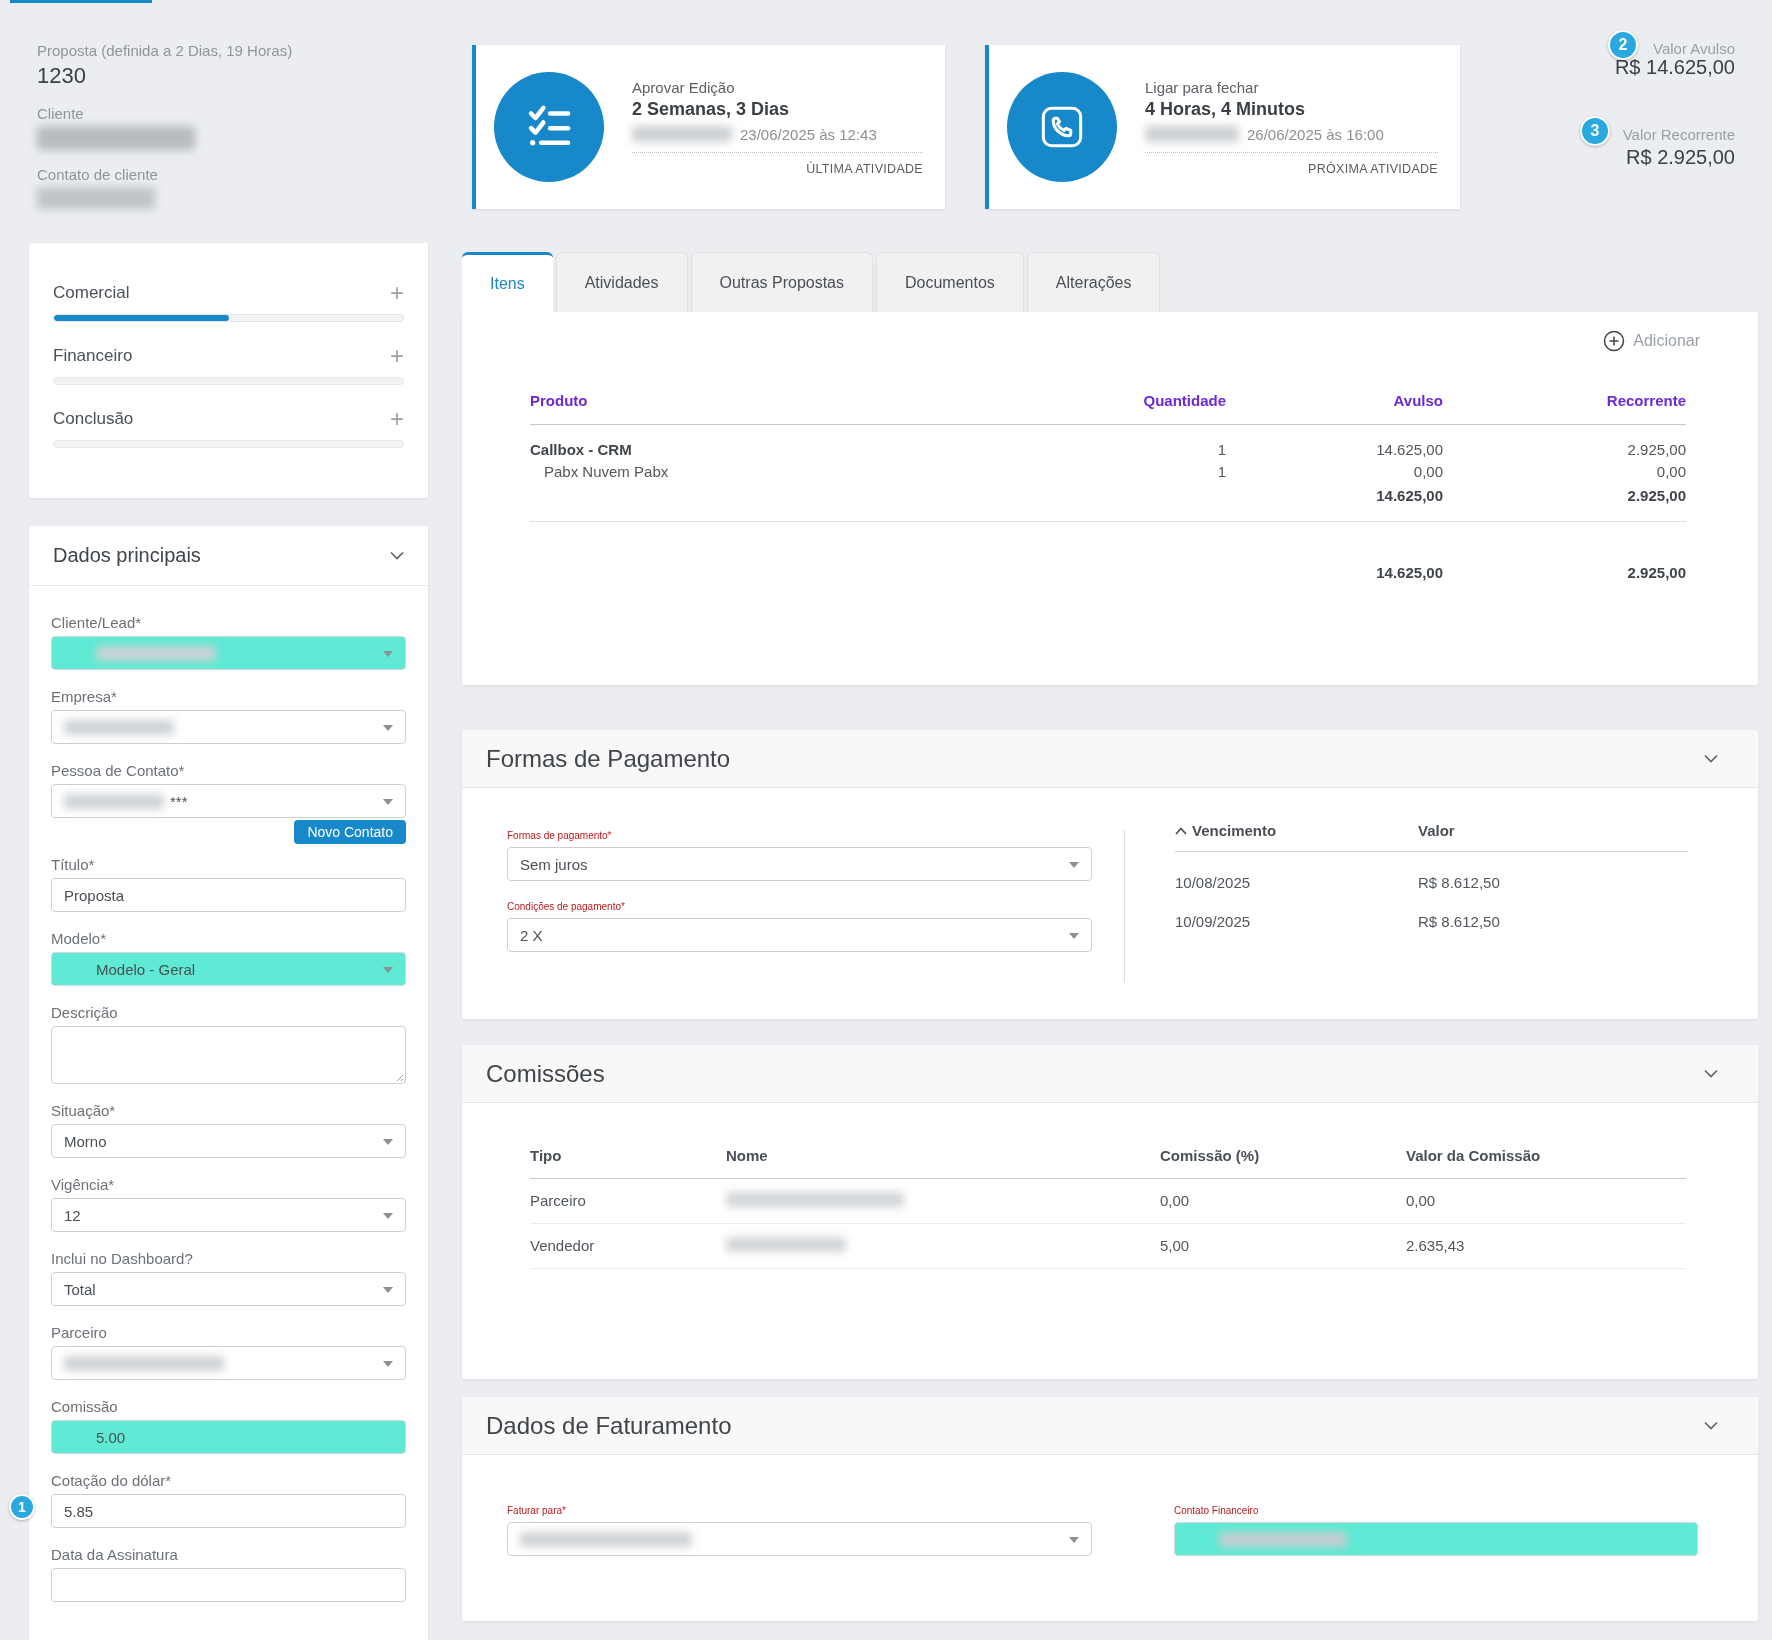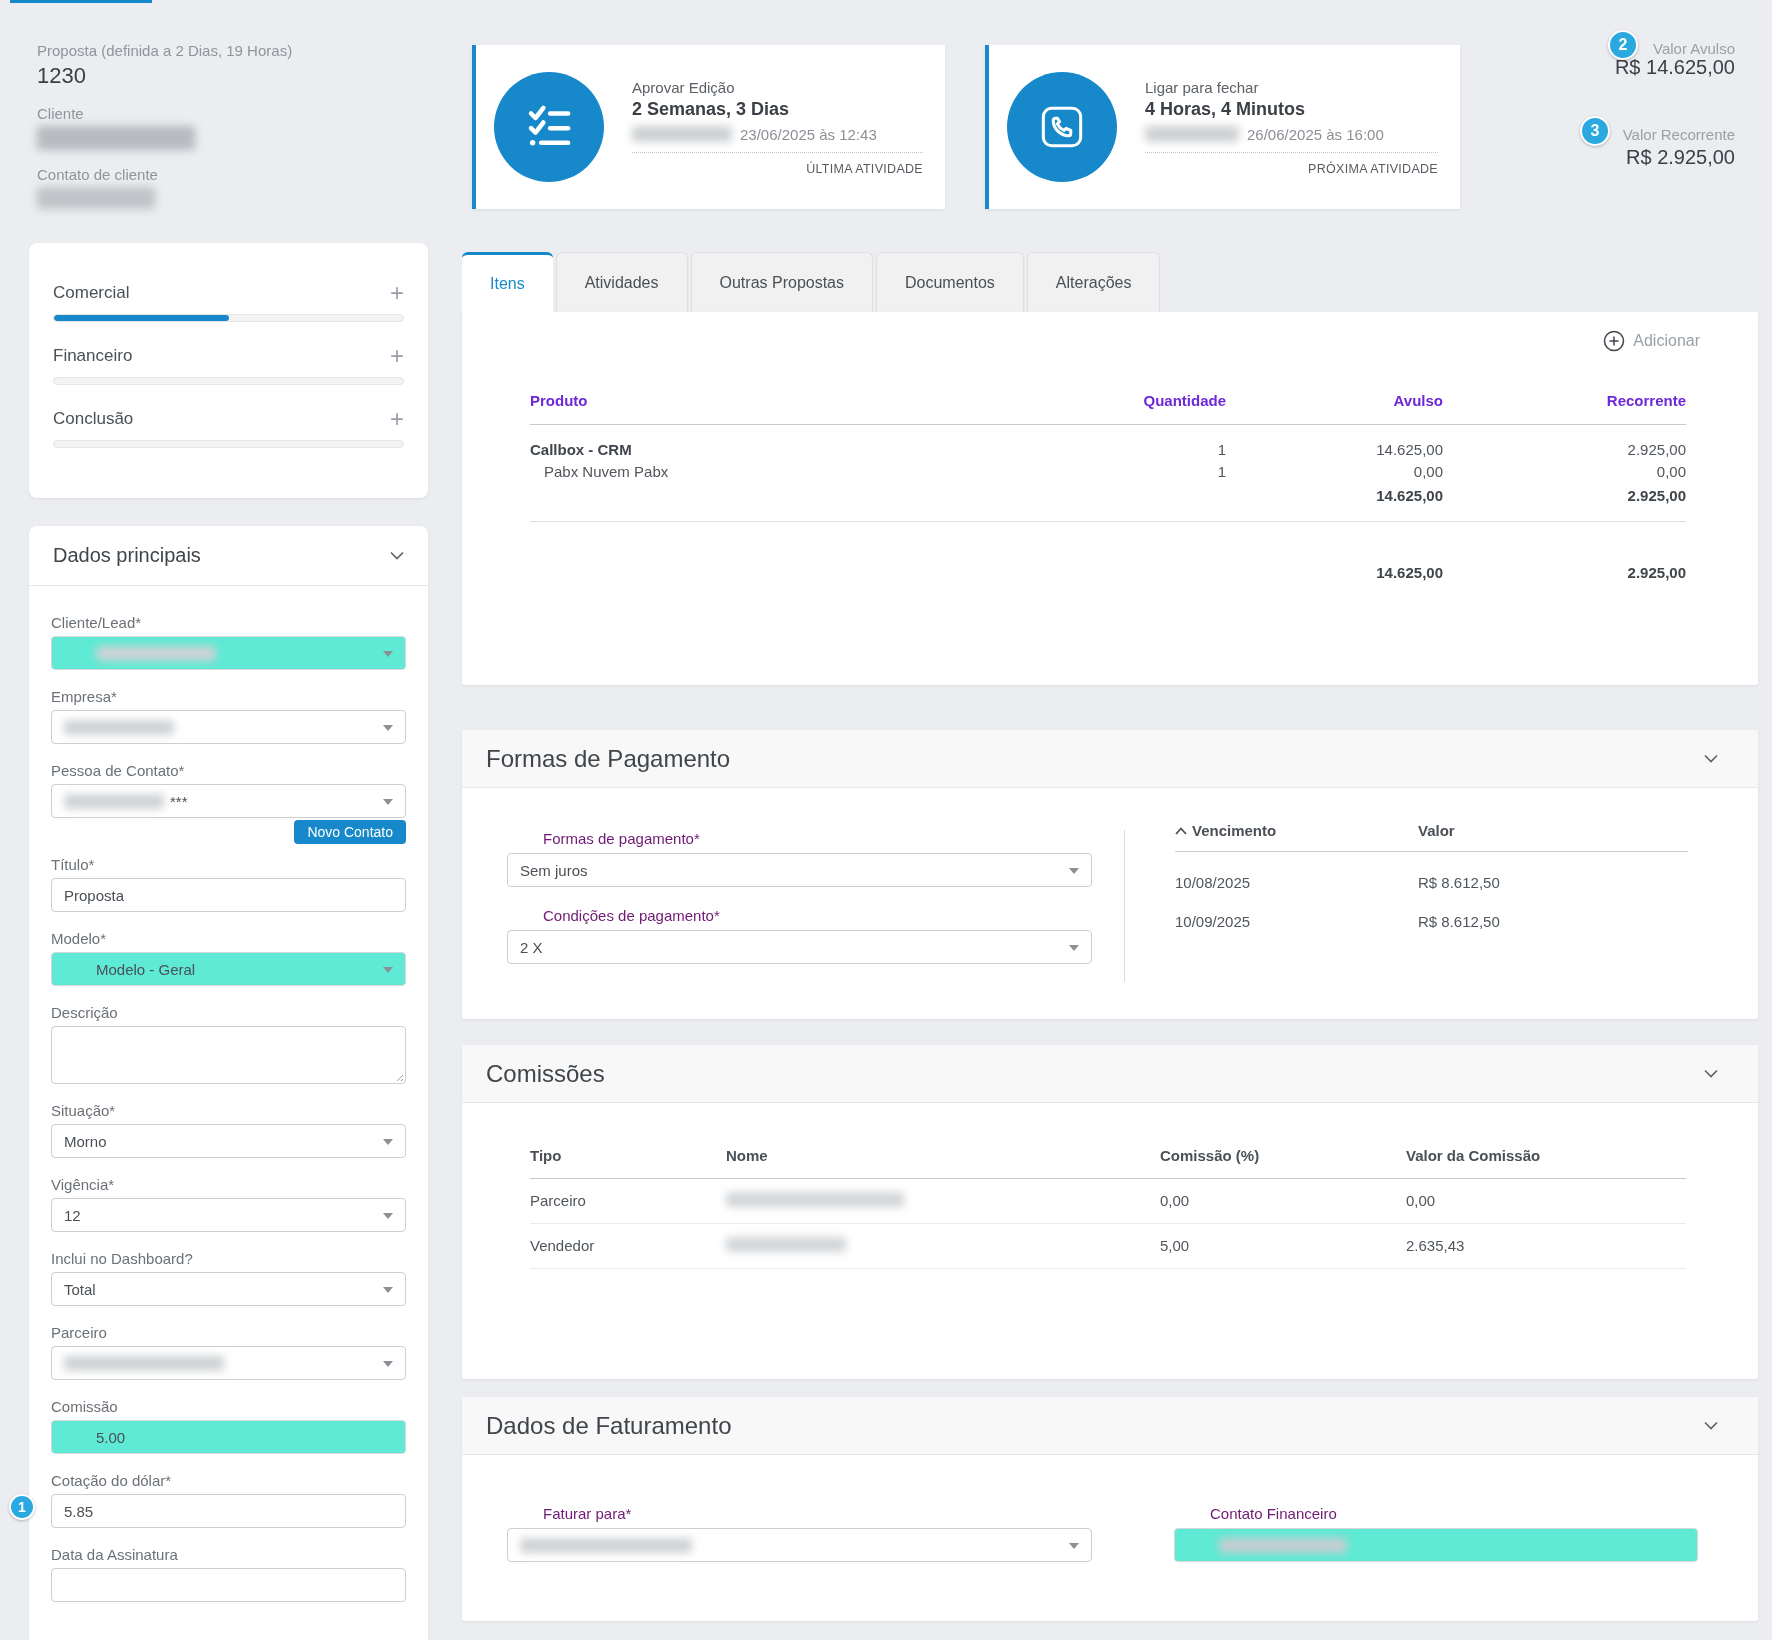--- a/index.html
+++ b/index.html
@@ -33,21 +33,21 @@
   .act-footer { text-align:right; font-size:12.5px; color:#565c62; margin-top:9px; letter-spacing:.3px; }
 
   
   .num-badge { position:absolute; width:30px; height:30px; border-radius:50%; background:#29a9e0; color:#fff;
                font-weight:bold; font-size:16px; display:flex; align-items:center; justify-content:center;
                box-shadow:0 1px 3px rgba(0,0,0,.25); border:2px solid #fff; z-index:5; }
   .tot-label { position:absolute; right:37px; font-size:15px; color:#9aa0a6; text-align:right; }
   .tot-value { position:absolute; right:37px; font-size:20px; color:#3b4046; text-align:right; }
 
   
-  .card { position:absolute; left:29px; width:399px; background:#fff; box-shadow:0 1px 3px rgba(0,0,0,.07); border-radius:8px; }
+  .card { position:absolute; left:29px; width:399px; background:#fff; box-shadow:0 1px 3px rgba(0,0,0,.07); border-radius:2px; }
   .card.progress-card { top:243px; height:255px; padding:40px 24px 0 24px; }
   .prog-row { margin-bottom:24px; }
   .prog-head { display:flex; align-items:center; justify-content:space-between; margin-bottom:11px; }
   .prog-label { font-size:17px; color:#4a5056; }
   .plus-btn { font-size:24px; font-weight:300; color:#9aa0a6; line-height:20px; cursor:pointer; }
   .prog-track { height:8px; border-radius:4px; background:#f3f3f3; border:1px solid #e6e6e6; overflow:hidden; }
   .prog-fill { height:100%; background:#1788c9; border-radius:4px; }
 
   .card.dados-card { top:526px; height:1300px; }
   .dados-header { height:60px; display:flex; align-items:center; justify-content:space-between;
@@ -105,21 +105,21 @@
   .irow.r1 { padding-top:16px; }
   .irow.r1 .c-prod { font-weight:bold; color:#3f454b; }
   .irow.r2 { padding-top:4px; }
   .irow.r2 .c-prod { padding-left:14px; }
   .irow.subtotal { padding:6px 0 16px 0; font-weight:bold; color:#3f454b; }
   .irow.grand { margin-top:42px; font-weight:bold; color:#3f454b; }
 
   
   .pay-content { display:flex; padding:42px 70px 0 45px; }
   .pay-left { width:585px; }
-  .pay-field-label { font-size:15px; color:#701a75; margin-bottom:6px;margin-left:36px; }
+  .pay-field-label { font-size:10px; color:#b91c1c; margin-bottom:6px; }
   .pay-left .inputbox { margin-bottom:20px; }
   .pay-divider { width:1px; background:#dcdcdc; margin-left:32px; height:152px; }
   .pay-right { flex:1; padding-left:50px; margin-top:-8px; }
   .srow { display:flex; font-size:15px; color:#50565c; align-items:center; }
   .srow .s-venc { width:243px; display:flex; align-items:center; gap:5px; }
   .srow .s-val { flex:1; }
   .srow.head { font-weight:bold; color:#4a5056; padding-bottom:12px; border-bottom:1px solid #cccccc; }
   .srow.data { padding-top:22px; }
 
   

